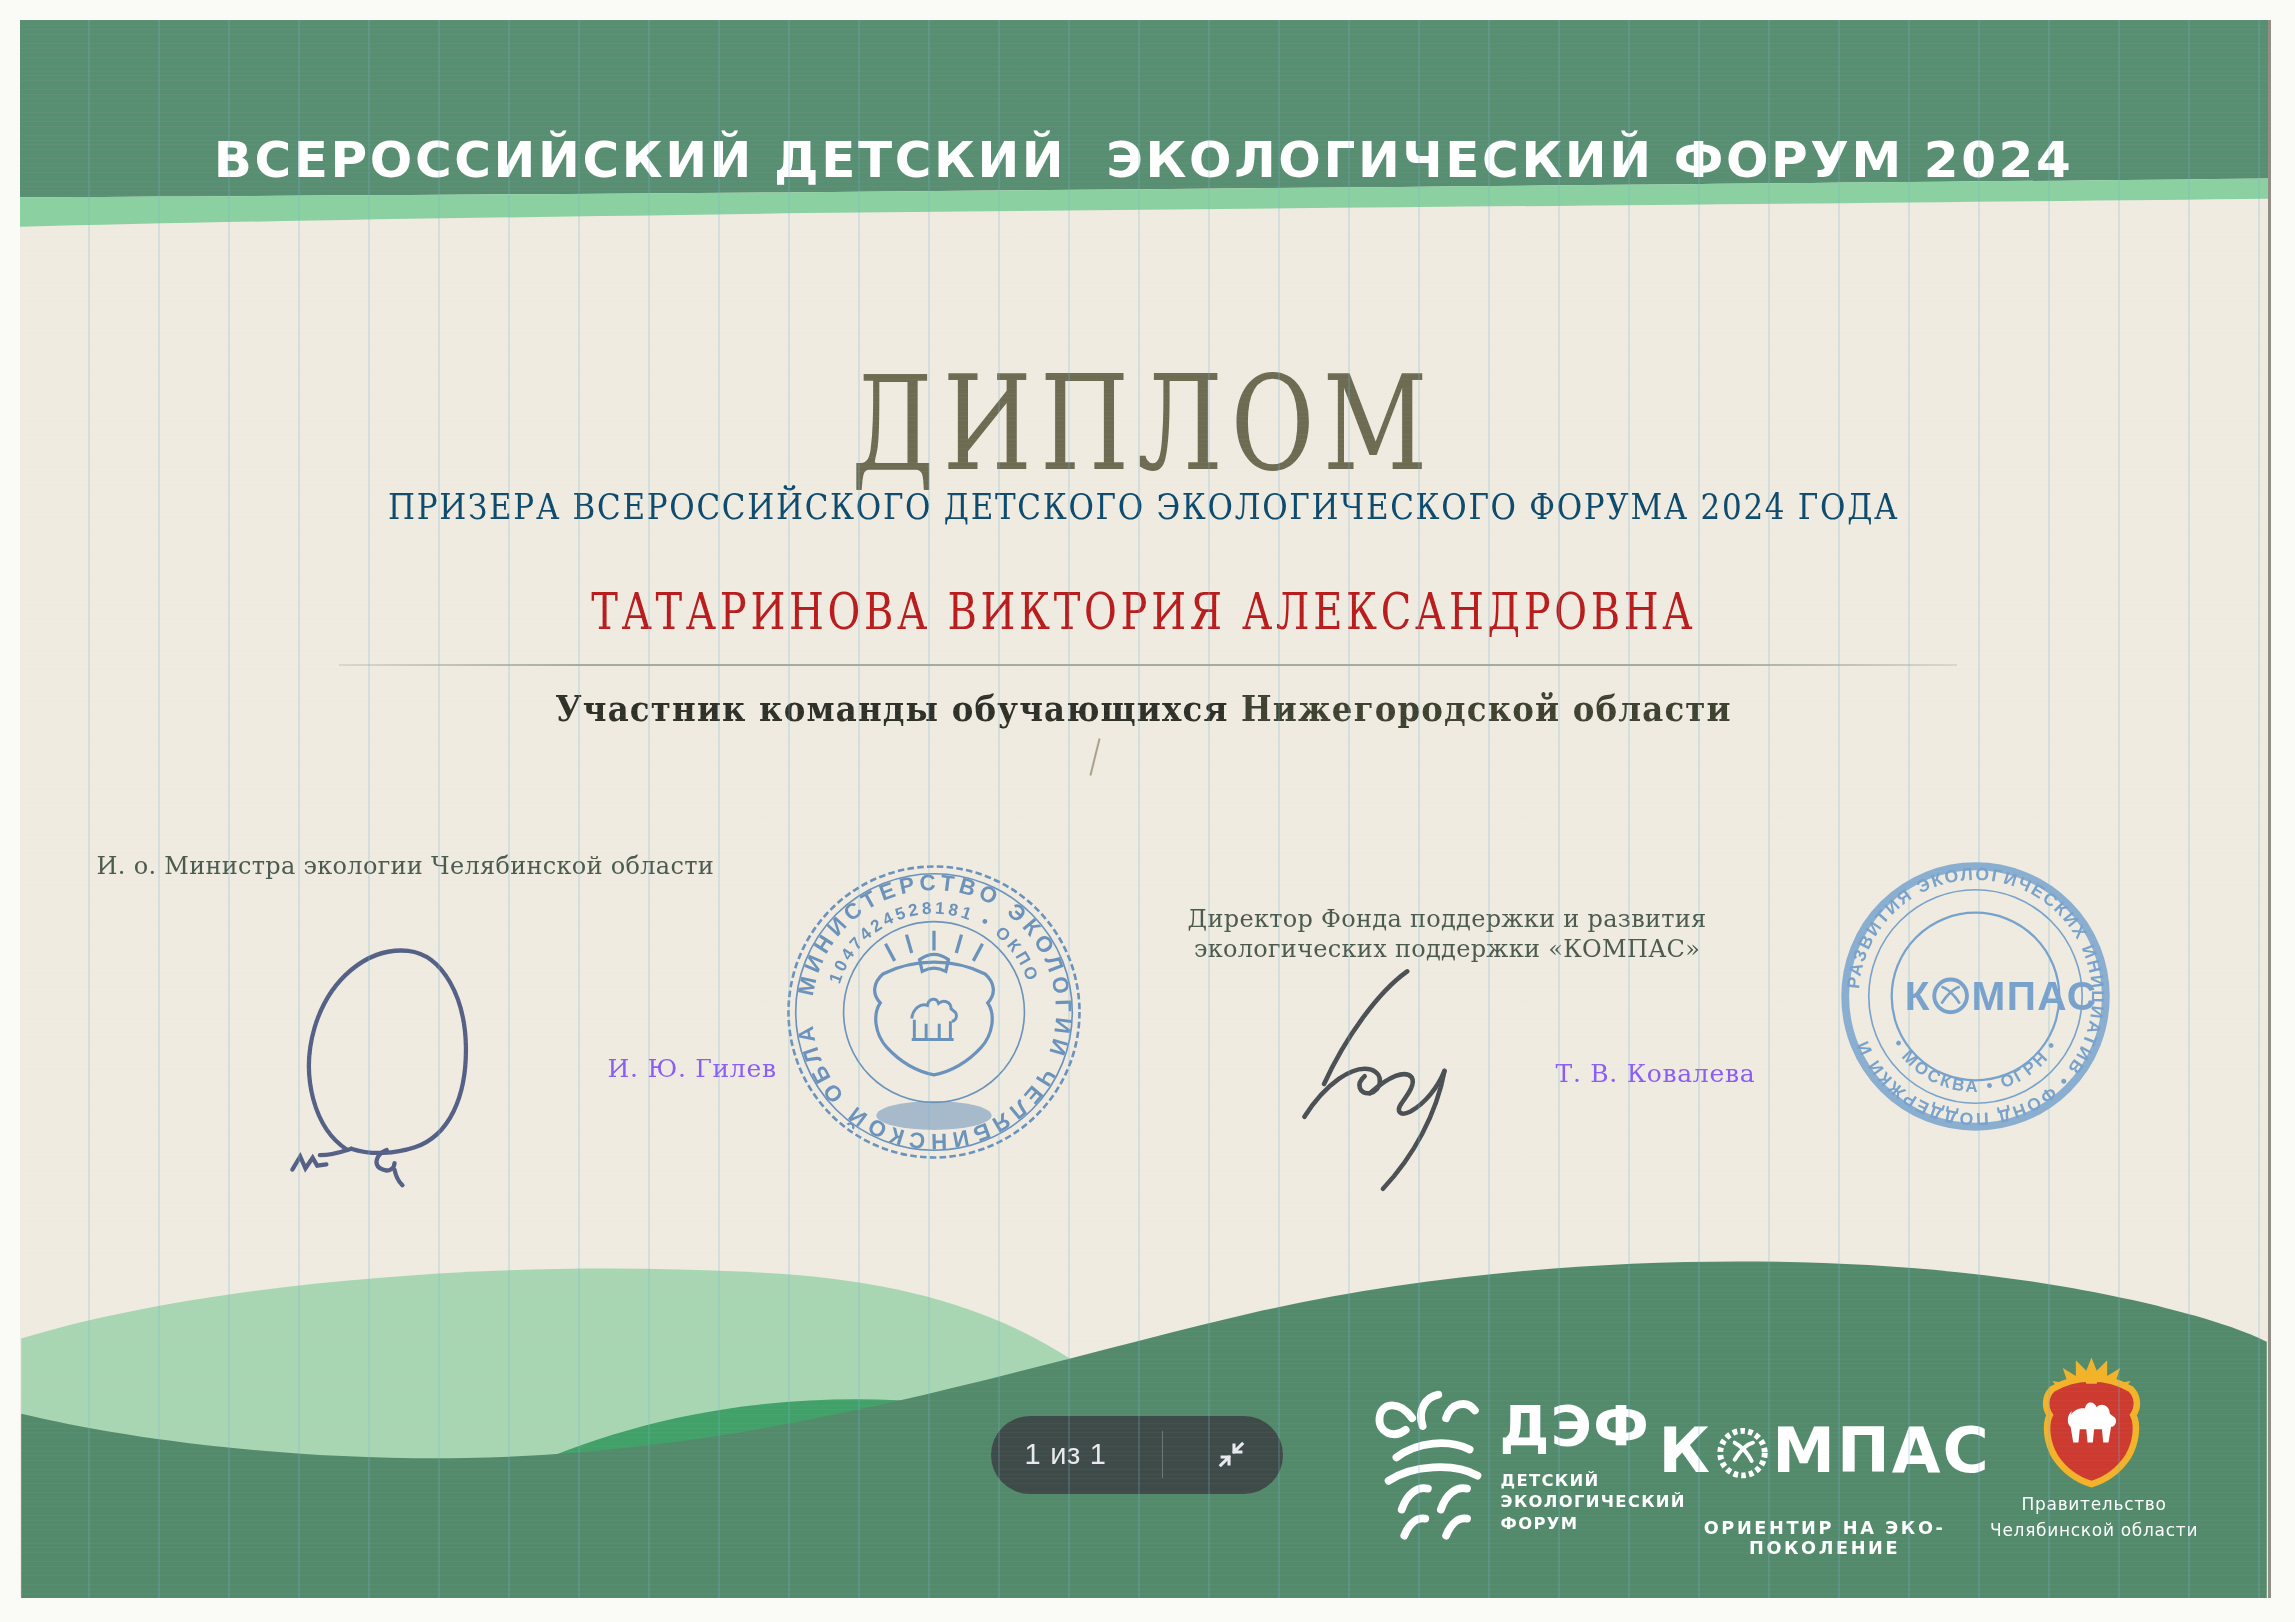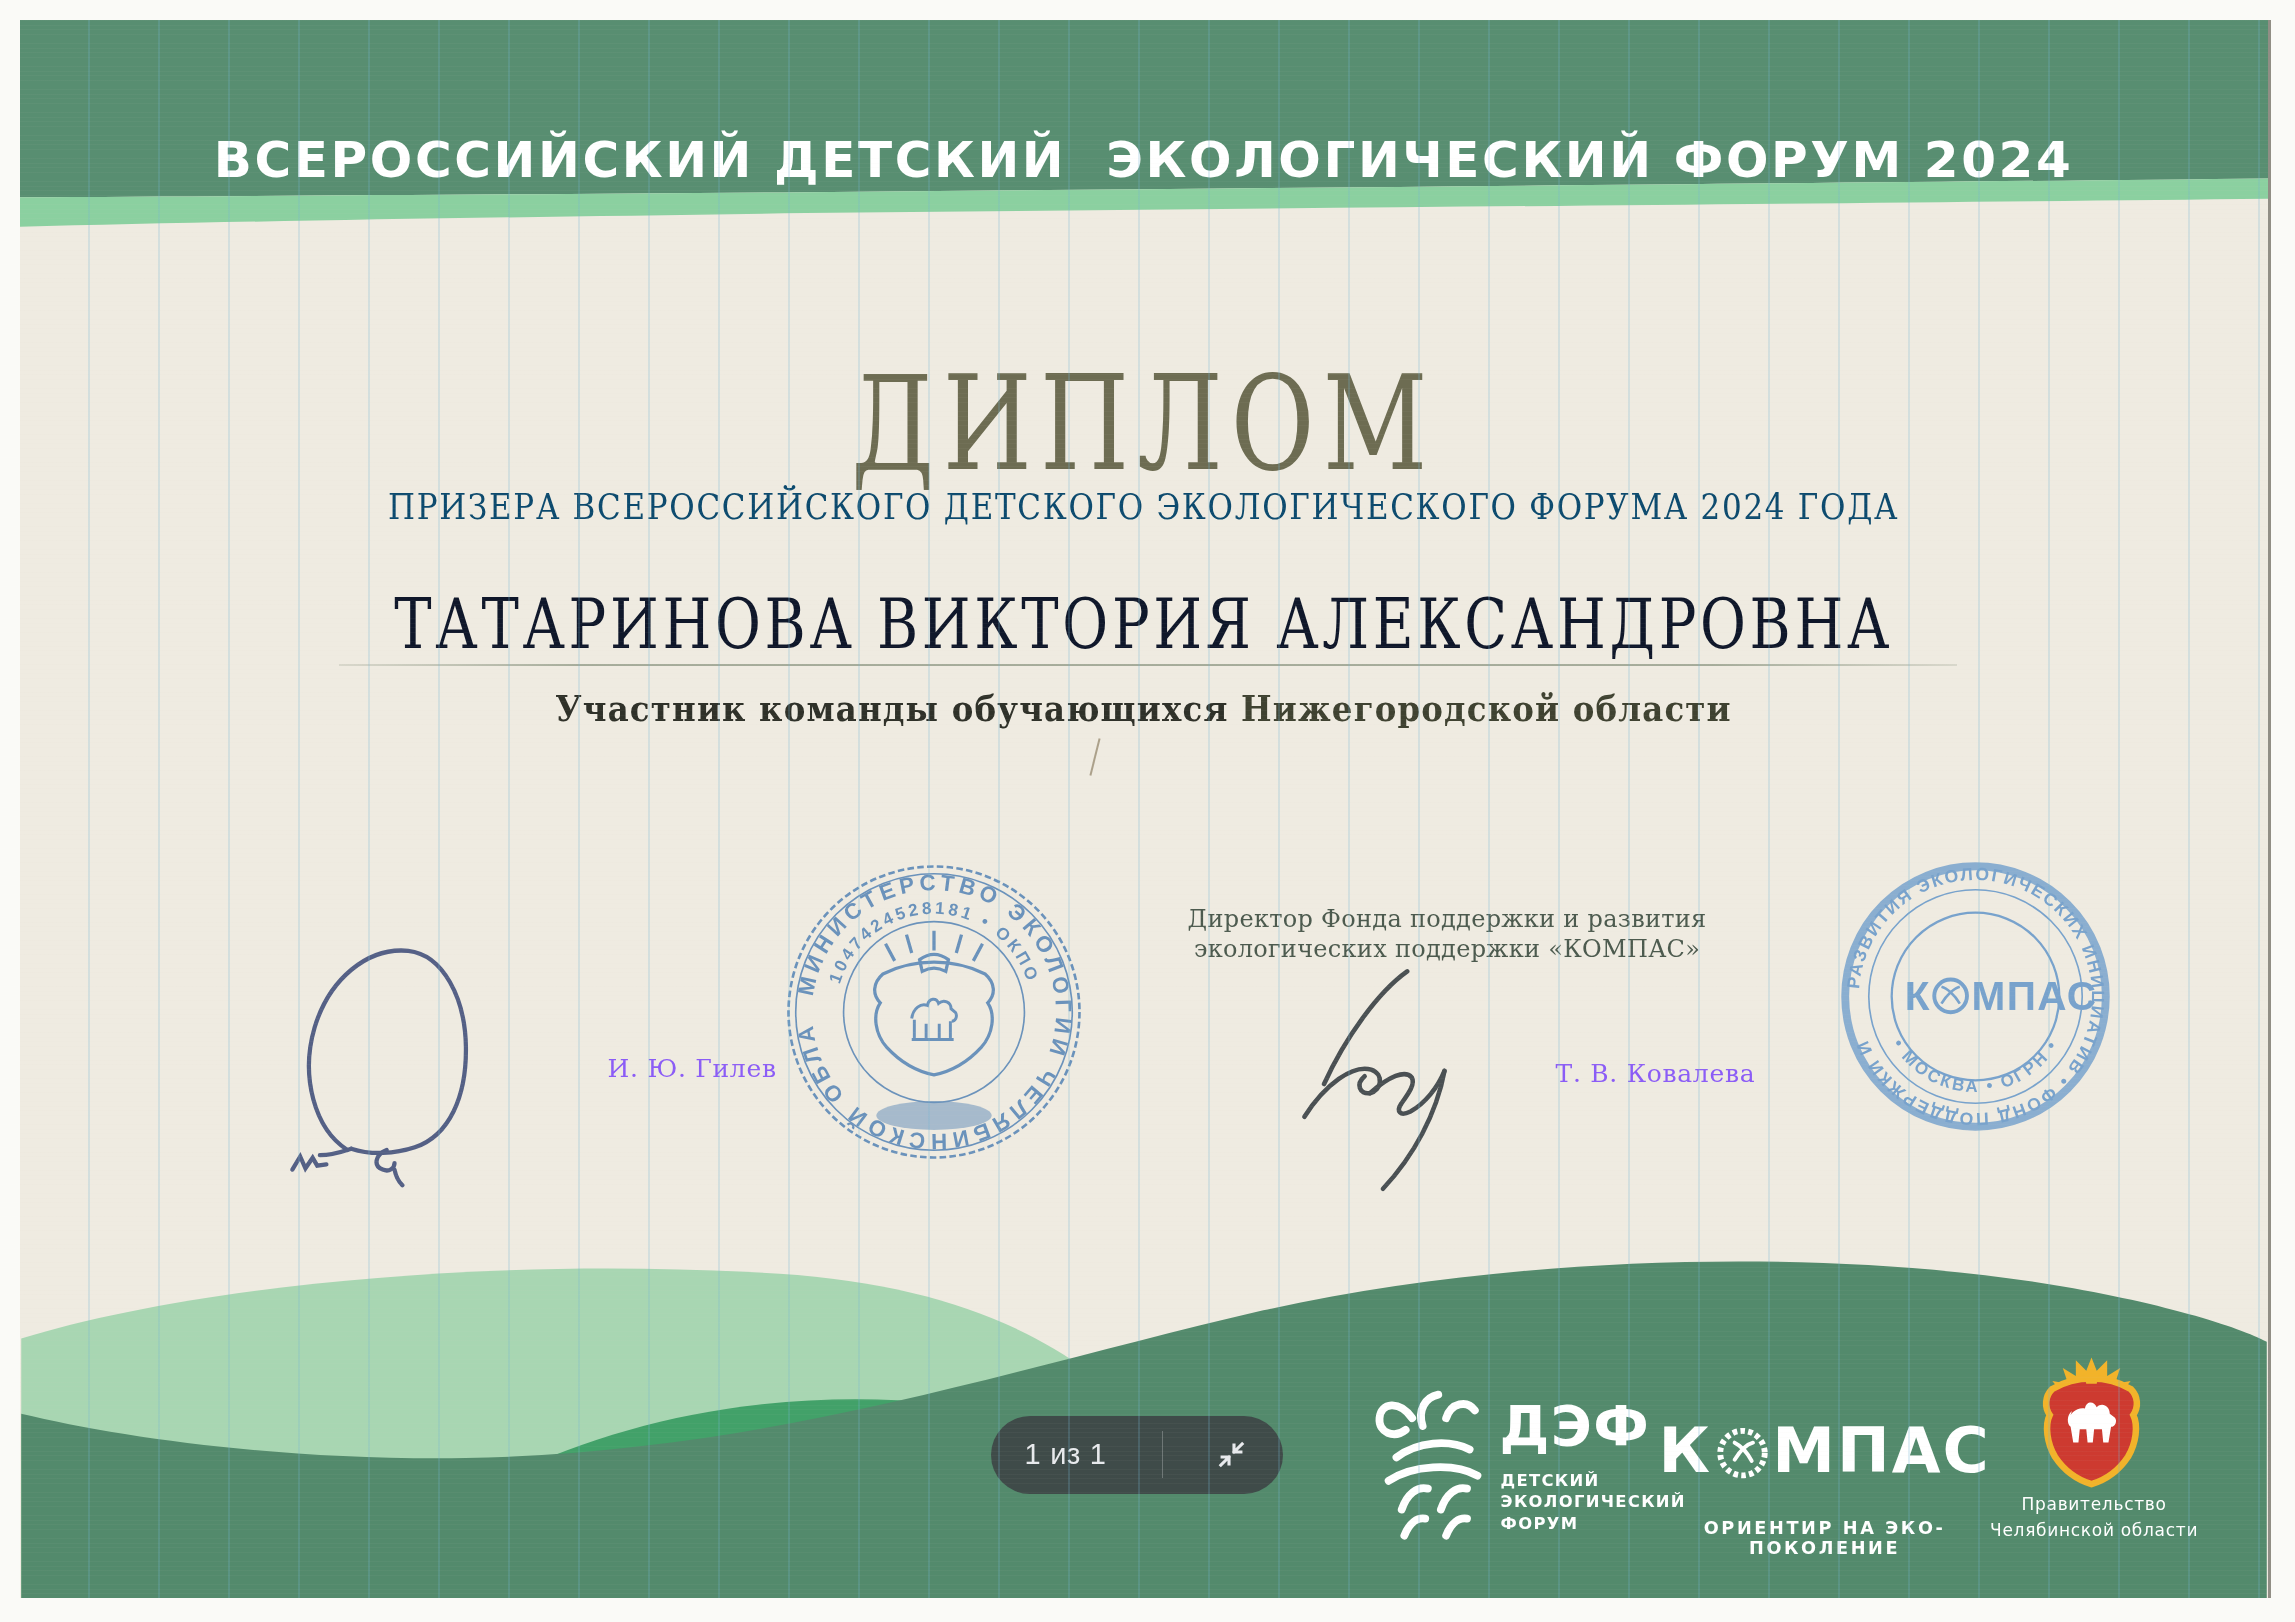--- a/index.html
+++ b/index.html
@@ -13,21 +13,21 @@
 
   
   .hdr-title{top:63px;color:#ffffff;font-family:"DejaVu Sans","Liberation Sans",sans-serif;
              font-weight:bold;font-size:50px;letter-spacing:2.6px;white-space:pre;margin-top:48px;}
 
   
   .t-diplom{top:327px;color:#6d6c52;font-size:131px;letter-spacing:10.5px;}
   .t-diplom .squeeze{transform:scaleX(.78);}
   .t-sub{top:466px;color:#0c4a6e;font-size:36px;letter-spacing:2px;}
   .t-sub .squeeze{transform:scaleX(.86);}
-  .t-name{top:563px;color:#0f172a;font-size:70px;letter-spacing:4.6px;}
+  .t-name{top:563px;color:#b91c1c;font-size:50px;letter-spacing:4.6px;}
   .t-name .squeeze{transform:scaleX(.80);}
   .name-rule{left:319px;top:644px;width:1618px;height:2px;
              background:linear-gradient(90deg,rgba(150,158,140,.25),rgba(140,150,130,.75) 15%,rgba(140,150,130,.75) 85%,rgba(150,158,140,.25));}
   .t-role{top:667px;font-size:36px;font-weight:bold;letter-spacing:1.3px;}
   .t-role .squeeze{transform:scaleX(.9);}
   .role-a{color:#2f3129;}
   .role-b{color:#3f4231;}
   .pen-mark{left:1074px;top:718px;width:2px;height:38px;background:#9a8d74;transform:rotate(14deg);opacity:.8;}
 
   
@@ -84,20 +84,21 @@
     <div class="abs centerline t-name">
       <span class="squeeze">ТАТАРИНОВА ВИКТОРИЯ АЛЕКСАНДРОВНА</span>
     </div>
     <div class="abs name-rule"></div>
     <div class="abs centerline t-role">
       <span class="squeeze"><span class="role-a">Участник команды обучающихся</span>
       <span class="role-b">Нижегородской области</span></span>
     </div>
     <div class="abs pen-mark"></div>
 
+    <div class="abs sig-label sig-label-left">И. о. Министра экологии Челябинской области</div>
 
     <svg class="abs" style="left:254px;top:919px;" width="262" height="249" viewBox="0 0 400 380">
       <g fill="none" stroke="#44517c" stroke-width="6.5" stroke-linecap="round" opacity="0.9">
         <path d="M112,322 C62,290 40,210 62,135 C84,62 142,12 205,18 C258,24 292,90 293,165 C294,240 268,300 215,318 C185,328 148,330 118,320"></path>
         <path d="M118,320 C100,326 84,330 70,330"></path>
         <path d="M28,352 l12,-20 l8,18 l11,-16 l7,12 l14,-2"></path>
         <path d="M172,322 c-16,6 -22,24 -6,30 c10,4 18,-2 18,-10 m0,10 c2,10 6,18 12,24"></path>
       </g>
     </svg>
     <div class="abs sig-name sig-name-left">И. Ю. Гилев</div>

